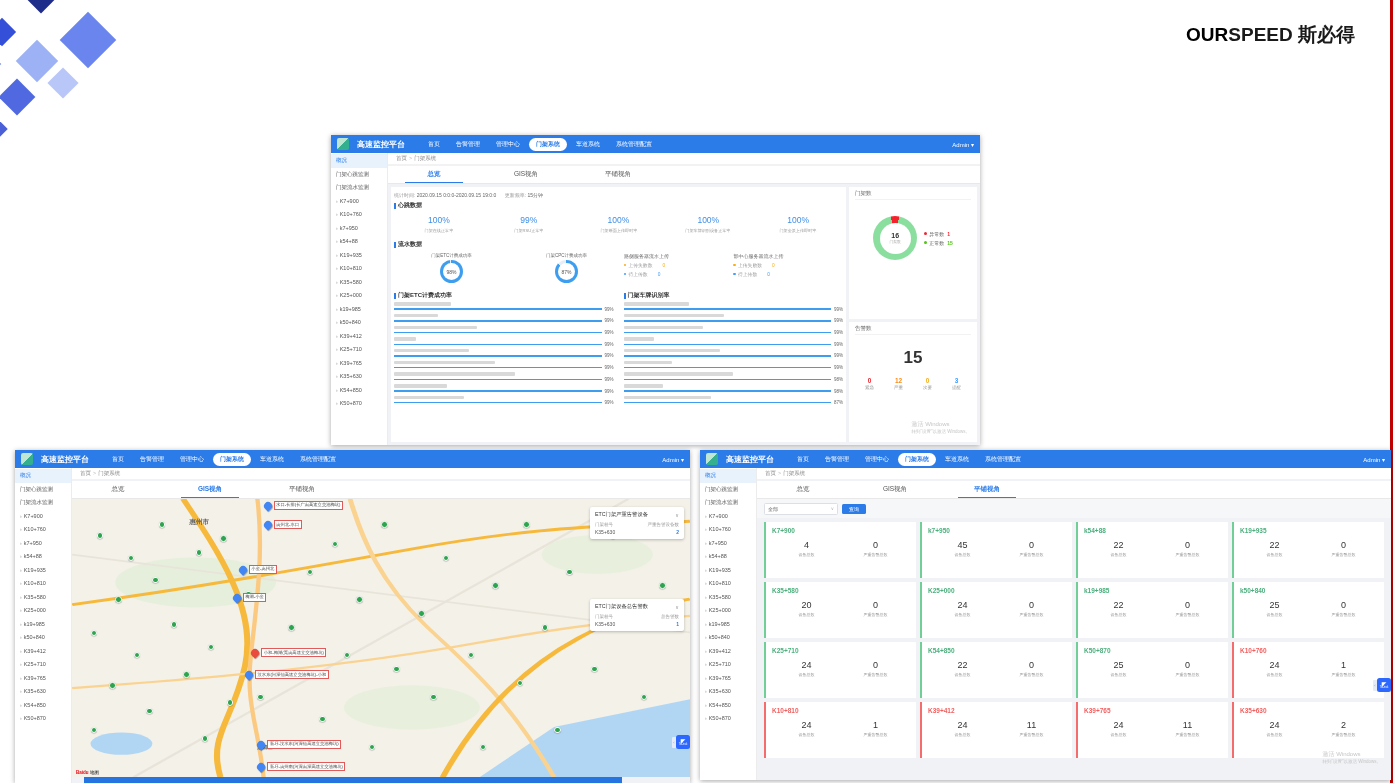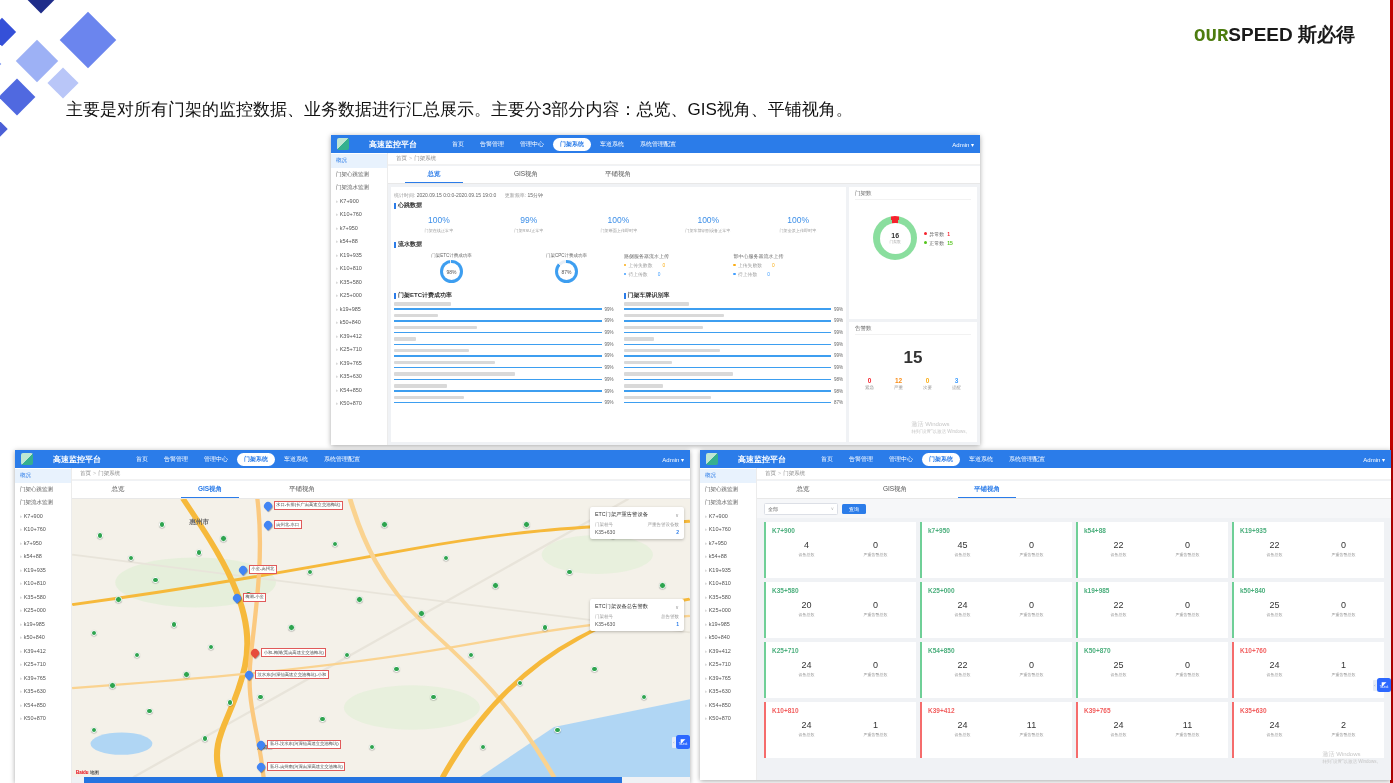--- a/index.html
+++ b/index.html
@@ -5,27 +5,27 @@
   html,body{margin:0;padding:0;background:#888;}
   .slide{position:relative;width:1393px;height:783px;background:#fff;overflow:hidden;
          font-family:"Liberation Sans","DejaVu Sans",sans-serif;}
   
   .red-edge{position:absolute;right:0;top:0;width:3px;height:100%;background:#c00000;}
   .deco{position:absolute;left:-20px;top:-20px;width:170px;height:170px;}
   .dia{position:absolute;transform:rotate(45deg);}
   .page-title{position:absolute;left:62px;top:28px;font-size:31px;font-weight:900;color:#141414;letter-spacing:1px;margin:0;}
   .page-sub{position:absolute;left:66px;top:98px;font-size:17px;color:#111;margin:0;}
   .brand-logo{position:absolute;right:38px;top:22px;font-size:19px;font-weight:bold;color:#1a1a1a;}
-  .brand-logo .red{color:#4d7c0f;font-family:Liberation Mono, monospace;}
+  .brand-logo .red{color:#000000;}
   
   .app-win{position:absolute;background:#fff;box-shadow:0 1px 5px rgba(0,0,0,.35);display:flex;flex-direction:column;}
   .win-a{left:331px;top:135px;width:649px;height:310px;}
   .win-b{left:15px;top:450px;width:675px;height:333px;}
   .win-c{left:700px;top:450px;width:691px;height:330px;}
-  .app-header{height:18px;background:#2b7ce9;display:flex;align-items:center;color:#fff;flex:0 0 auto;padding:0 6px;gap:20px;}
+  .app-header{height:18px;background:#2b7ce9;display:flex;align-items:center;color:#fff;flex:0 0 auto;padding:0 6px;gap:8px;}
   .logo-sq{width:12px;height:12px;border-radius:2px;background:linear-gradient(135deg,#bfe6d2 0 50%,#35b08f 50% 100%);flex:0 0 auto;}
   .brand{font-size:8px;font-weight:bold;white-space:nowrap;margin-right:8px;}
   .nav-items{display:flex;align-items:center;gap:2px;flex:1;}
   .nav-item{font-size:6px;padding:2px 7px;white-space:nowrap;border-radius:8px;cursor:pointer;}
   .nav-item.active{background:#fff;color:#2b7ce9;font-weight:bold;}
   .admin{font-size:6px;white-space:nowrap;}
   .app-body{flex:1;display:flex;min-height:0;}
   .side{width:56px;background:#fff;border-right:1px solid #ececec;overflow:hidden;flex:0 0 auto;}
   .side-list{list-style:none;margin:0;padding:1px 0;}
   .side-item{height:13.5px;line-height:13.5px;padding-left:5px;font-size:5.5px;color:#555;white-space:nowrap;cursor:pointer;}
@@ -141,21 +141,20 @@
     <div class="dia" style="left:48px;top:2px;width:26px;height:26px;background:#1f2d8a;"></div>
     <div class="dia" style="left:88px;top:40px;width:40px;height:40px;background:#6b85ee;"></div>
     <div class="dia" style="left:42px;top:66px;width:30px;height:30px;background:#9db1f5;"></div>
     <div class="dia" style="left:12px;top:42px;width:20px;height:20px;background:#3550d8;"></div>
     <div class="dia" style="left:72px;top:92px;width:22px;height:22px;background:#b9c6f8;"></div>
     <div class="dia" style="left:24px;top:104px;width:26px;height:26px;background:#5069e0;"></div>
     <div class="dia" style="left:2px;top:76px;width:16px;height:16px;background:#7f97f0;"></div>
     <div class="dia" style="left:6px;top:140px;width:18px;height:18px;background:#4b5fd6;"></div>
   </div>
 
-  <p class="page-sub">主要是对所有门架的监控数据、业务数据进行汇总展示。主要分3部分内容：总览、GIS视角、平铺视角。</p>
   <div class="brand-logo">
     <span class="red">OUR</span><span>SPEED 斯必得</span>
   </div>
 
   <section class="app-win win-a">
     <header class="app-header">
       <span class="logo-sq"></span>
       <span class="brand">高速监控平台</span>
       <nav class="nav-items">
           <span class="nav-item">首页</span>

